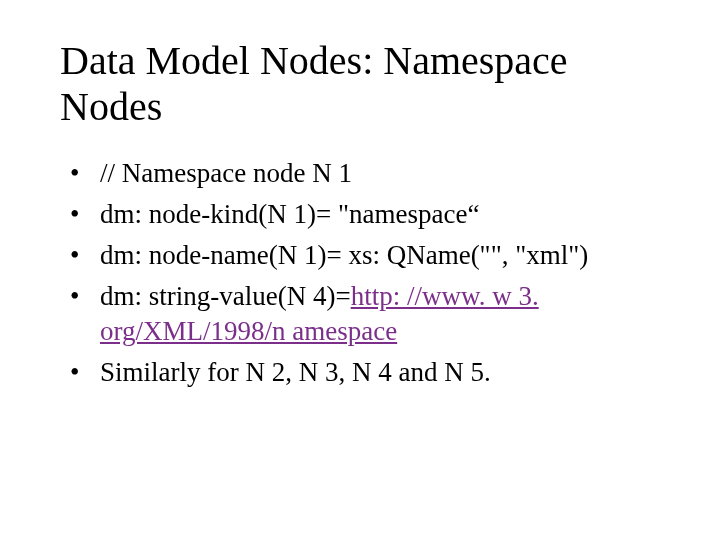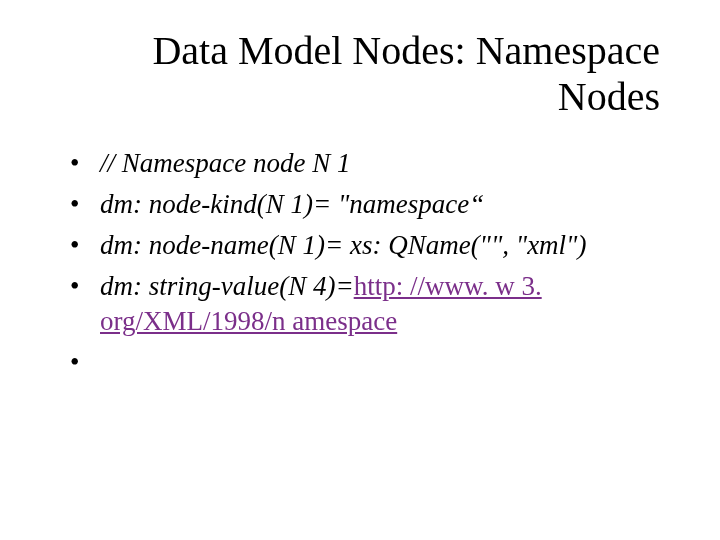--- a/index.html
+++ b/index.html
@@ -12,23 +12,23 @@
     color: #000000;
   }
   .slide {
     width: 720px;
     height: 540px;
     box-sizing: border-box;
     padding: 28px 60px 40px 60px;
   }
   .title {
     font-size: 40px;
-    text-align: right;
+    text-align: left;
     line-height: 1.15;
-    margin: 0 0 26px 0;
+    margin: 10px 0 26px 0;
     font-weight: normal;
   }
   ul.bullets {
     list-style: none;
     padding: 0;
     margin: 0 0 0 10px;
     font-size: 27px;
     line-height: 1.3;
   }
   ul.bullets li {
@@ -40,21 +40,20 @@
     position: absolute;
     left: 0;
     top: 0;
   }
   .link {
     color: #7b2f8a;
     text-decoration: underline;
   }
   .wrap {
     display: inline;
-    font-style: italic;
   }
 </style>
 </head>
 <body>
 
 <div class="slide">
   <h1 class="title">Data Model Nodes: Namespace Nodes</h1>
 
   <ul class="bullets">
     <li>
@@ -68,15 +67,16 @@
     <li>
       <span class="dot">•</span>
       <span class="wrap">dm: node-name(N 1)= xs: QName("", "xml")</span>
     </li>
     <li>
       <span class="dot">•</span>
       <span class="wrap">dm: string-value(N 4)=</span><span class="link">http: //www. w 3. org/XML/1998/n amespace</span>
     </li>
     <li>
       <span class="dot">•</span>
+      <span class="wrap">Similarly for N 2, N 3, N 4 and N 5.</span>
     </li>
   </ul>
 </div>
 
 </body></html>

